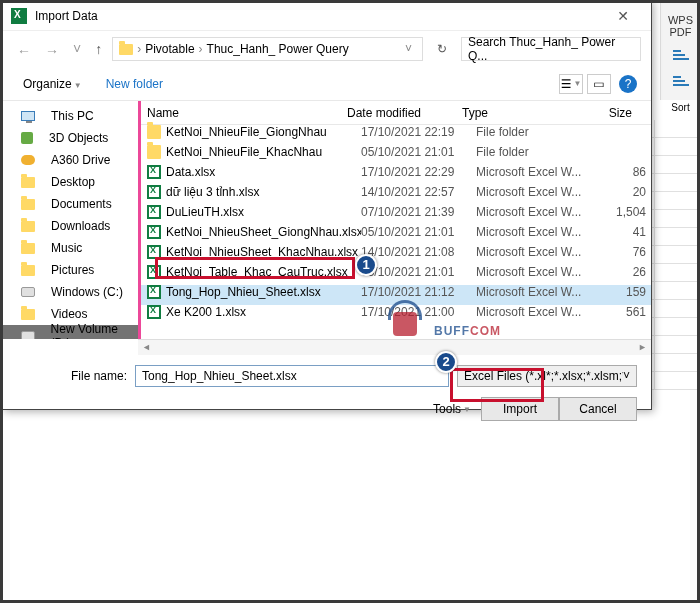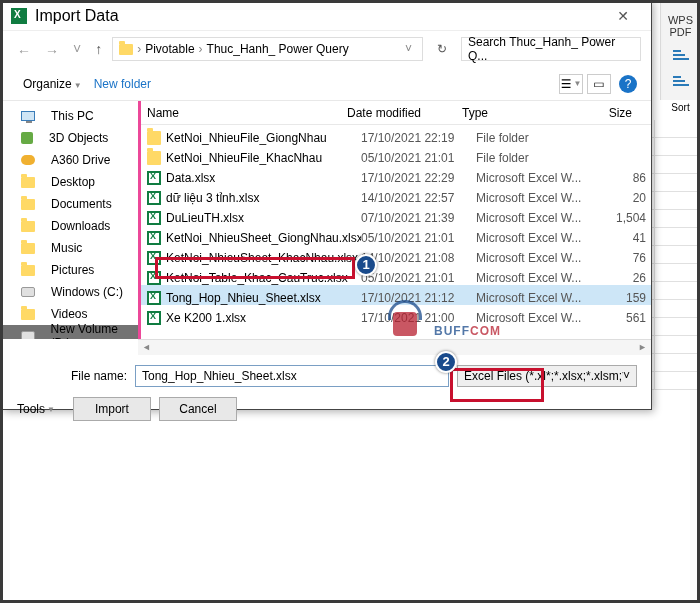--- a/index.html
+++ b/index.html
@@ -13,21 +13,21 @@
 .grid{position:absolute;top:100px;left:0;right:0;bottom:0}
 .row-hdrs{position:absolute;top:20px;left:0;width:28px}
 .row-hdr{height:18px;border-right:1px solid #ccc;border-bottom:1px solid #ccc;text-align:center;line-height:18px;font-size:11px;color:#444;background:#e6e6e6}
 .cells{position:absolute;top:20px;left:28px;right:0;bottom:0}
 .cell-row{display:flex;height:18px}
 .cell{width:45px;border-right:1px solid #e0e0e0;border-bottom:1px solid #e0e0e0}
 .dialog{position:absolute;top:0;left:2px;width:650px;height:410px;background:#fff;border:1px solid #444;box-shadow:2px 2px 8px rgba(0,0,0,.3)}
 .titlebar{height:30px;display:flex;align-items:center;padding:0 8px;border-bottom:1px solid #eee}
 .app-icon{width:16px;height:16px;background:#107c41;position:relative;margin-right:8px}
 .app-icon::after{content:"X";color:#fff;font-size:10px;font-weight:bold;position:absolute;left:3px;top:1px}
-.title{flex:1;font-size:16px}
+.title{flex:1;font-size:12px}
 .close{width:40px;text-align:center;font-size:14px;color:#555}
 .navbar{height:36px;display:flex;align-items:center;padding:0 10px;gap:6px}
 .nav-arrow{color:#999;font-size:14px;padding:0 4px}
 .up-arrow{color:#555}
 .breadcrumb{flex:1;display:flex;align-items:center;border:1px solid #ddd;height:24px;padding:0 6px;gap:4px}
 .folder-ic{width:14px;height:11px;background:#ffd966;border-radius:1px;position:relative}
 .folder-ic::before{content:"";position:absolute;top:-3px;left:0;width:6px;height:3px;background:#ffd966;border-radius:1px 1px 0 0}
 .bc-sep{color:#888}
 .nav-btn{color:#888;padding:0 4px}
 .refresh{padding:0 8px;color:#555}
@@ -46,21 +46,21 @@
 .pc-ic::after{content:"";position:absolute;bottom:-3px;left:4px;width:6px;height:2px;background:#888}
 .obj-ic{width:12px;height:12px;background:#6a4;border-radius:2px}
 .drv-ic{width:14px;height:10px;background:#e0e0e0;border:1px solid #999;border-radius:2px}
 .cloud-ic{width:14px;height:10px;background:#f0b030;border-radius:5px}
 .list{flex:1;border-left:3px solid #ec4899;overflow:hidden}
 .list-hdr{display:flex;height:24px;align-items:center;border-bottom:1px solid #e8e8e8;padding-left:6px;color:#555}
 .col-name{width:200px}
 .col-date{width:115px}
 .col-type{width:120px}
 .col-size{width:50px;text-align:right}
-.list-row{display:flex;height:20px;align-items:flex-end;padding-left:6px}
+.list-row{display:flex;height:20px;align-items:flex-start;padding-left:6px}
 .list-row.sel{background:#cde6f7}
 .file-ic{width:14px;height:14px;margin-right:5px;flex-shrink:0}
 .xl-ic{background:#107c41;position:relative}
 .xl-ic::after{content:"";position:absolute;inset:2px;background:#fff}
 .xl-ic::before{content:"X";position:absolute;left:3px;top:0;font-size:9px;color:#107c41;z-index:1;font-weight:bold}
 .row-name{width:195px;white-space:nowrap;overflow:hidden}
 .row-date{width:115px;color:#555}
 .row-type{width:120px;color:#555;white-space:nowrap;overflow:hidden}
 .row-size{width:50px;text-align:right;color:#555}
 .hl-box{border:3px solid #c8102e;position:absolute}
@@ -68,21 +68,21 @@
 .badge{position:absolute;width:22px;height:22px;border-radius:50%;background:#1a4b8c;border:2px solid #fff;color:#fff;font-weight:bold;text-align:center;line-height:18px;font-size:13px;box-shadow:0 0 3px rgba(0,0,0,.5)}
 .b1{top:253px;left:352px}
 .scroll-h{height:16px;background:#f5f5f5;border-top:1px solid #ddd;margin-left:135px;position:relative}
 .scroll-h::before{content:"◄";position:absolute;left:4px;color:#888;font-size:9px;top:2px}
 .scroll-h::after{content:"►";position:absolute;right:4px;color:#888;font-size:9px;top:2px}
 .footer{padding:10px 14px}
 .fname-row{display:flex;align-items:center;gap:8px;margin-bottom:10px}
 .fname-lbl{width:110px;text-align:right}
 .fname-input{flex:1;height:22px;border:1px solid #7a9fc4;padding:0 6px;background:#fff}
 .filter{width:180px;height:22px;border:1px solid #aaa;padding:0 6px;display:flex;align-items:center;justify-content:space-between;background:#efefef}
-.btn-row{display:flex;align-items:center;gap:8px}
+.btn-row{display:flex;justify-content:flex-end;align-items:center;}
 .tools{margin-right:10px;display:flex;align-items:center}
 .btn{width:78px;height:24px;border:1px solid #aaa;background:#e8e8e8;text-align:center;line-height:22px}
 .hl2{top:367px;left:447px;width:94px;height:34px}
 .b2{top:350px;left:432px}
 .watermark{position:absolute;top:300px;left:380px;width:260px;opacity:.75;pointer-events:none;display:flex;align-items:center;gap:4px}
 .wm-icon{width:50px;height:50px;position:relative}
 .wm-horns{position:absolute;top:0;left:8px;width:34px;height:20px;border:3px solid #1a4b8c;border-bottom:none;border-radius:18px 18px 0 0}
 .wm-face{position:absolute;top:12px;left:13px;width:24px;height:24px;background:#b72030;border-radius:4px}
 .wm-text{font-size:30px;font-weight:700;letter-spacing:1px;font-family:Arial,sans-serif}
 .wm-text .b{color:#1a4b8c}
@@ -399,21 +399,21 @@
       <span style="flex:1"></span>
       <span class="nav-btn">˅</span>
     </div>
     <span class="refresh">↻</span>
     <div class="search">
       <span>Search Thuc_Hanh_ Power Q...</span>
     </div>
   </div>
   <div class="toolbar">
     <span class="tb-btn"><span>Organize</span><span class="tb-drop">▼</span></span>
-    <span class="tb-btn" style="">New folder</span>
+    <span class="tb-btn" style="margin-left:12px">New folder</span>
     <span class="tb-sp"></span>
     <div class="view-btn">
         <span>☰</span>
         <span class="tb-drop">▼</span>
       </div>
     <div class="view-btn">
         <span>▭</span>
       </div>
     <div class="help">?</div>
   </div>

